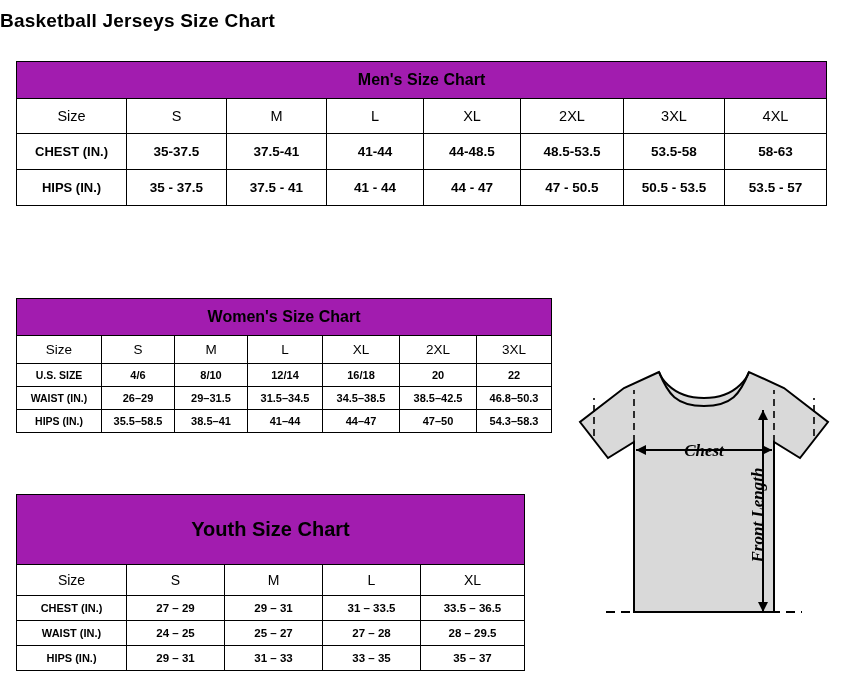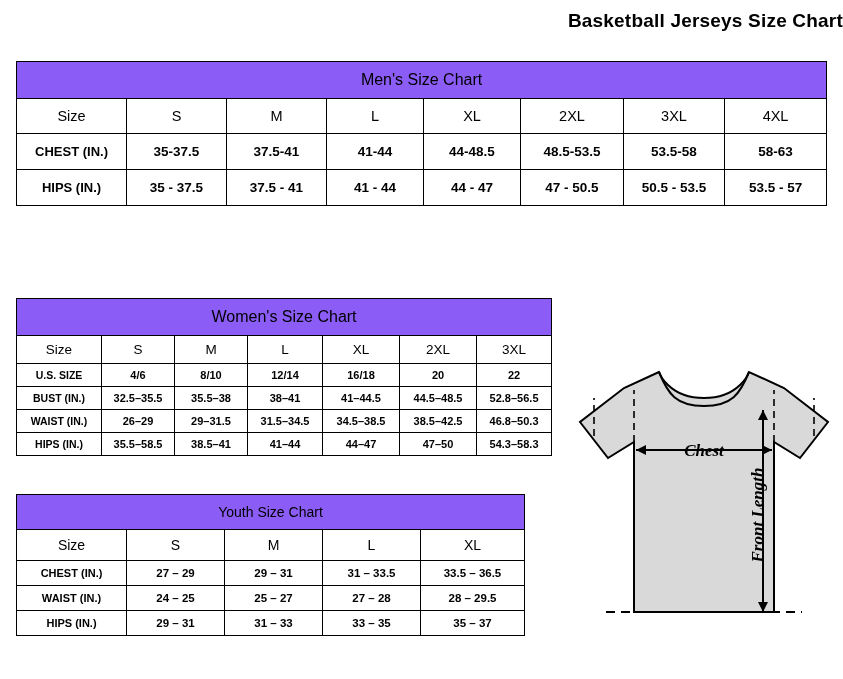--- a/index.html
+++ b/index.html
@@ -9,41 +9,41 @@
   }
   body {
     width: 843px;
     height: 679px;
     font-family: "Liberation Sans", sans-serif;
     color: #000000;
     position: relative;
     overflow: hidden;
   }
   .page-title {
-    text-align: right;
+    text-align: left;
     font-size: 19px;
     font-weight: bold;
     margin: 10px 0 0 0;
     letter-spacing: 0.2px;
   }
   table {
     border-collapse: collapse;
     table-layout: fixed;
   }
   table td, table th {
     border: 1px solid #000000;
     text-align: center;
     vertical-align: middle;
     font-weight: bold;
     background: #ffffff;
   }
   .chart-title td {
-    background: #8b5cf6;
+    background: #a21caf;
     font-size: 16px;
-    font-weight: normal;
+    font-weight: bold;
     padding: 9px 0;
   }
   .hdr td {
     font-size: 14px;
     font-weight: normal;
     padding: 7px 0;
   }
 
   
   #mens-chart {
@@ -76,21 +76,21 @@
   }
   #womens-chart .data td.rowlabel { font-size: 10.5px; }
 
   
   #youth-chart {
     position: absolute;
     left: 16px;
     top: 494px;
     width: 508px;
   }
-  #youth-chart .chart-title td { font-size: 14px; padding: 9px 0; }
+  #youth-chart .chart-title td { font-size: 20px; padding: 23px 0; }
   #youth-chart .hdr td { font-size: 14px; padding: 7px 0; }
   #youth-chart .data td {
     font-size: 11.5px;
     padding: 6px 1px;
   }
   #youth-chart .data td.rowlabel { font-size: 11px; }
 
   
   #shirt-diagram {
     position: absolute;
@@ -185,29 +185,20 @@
   <tr class="data">
     <td class="rowlabel">U.S. SIZE</td>
     <td>4/6</td>
     <td>8/10</td>
     <td>12/14</td>
     <td>16/18</td>
     <td>20</td>
     <td>22</td>
   </tr>
   <tr class="data">
-    <td class="rowlabel">BUST  (IN.)</td>
-    <td>32.5–35.5</td>
-    <td>35.5–38</td>
-    <td>38–41</td>
-    <td>41–44.5</td>
-    <td>44.5–48.5</td>
-    <td>52.8–56.5</td>
-  </tr>
-  <tr class="data">
     <td class="rowlabel">WAIST  (IN.)</td>
     <td>26–29</td>
     <td>29–31.5</td>
     <td>31.5–34.5</td>
     <td>34.5–38.5</td>
     <td>38.5–42.5</td>
     <td>46.8–50.3</td>
   </tr>
   <tr class="data">
     <td class="rowlabel">HIPS  (IN.)</td>

